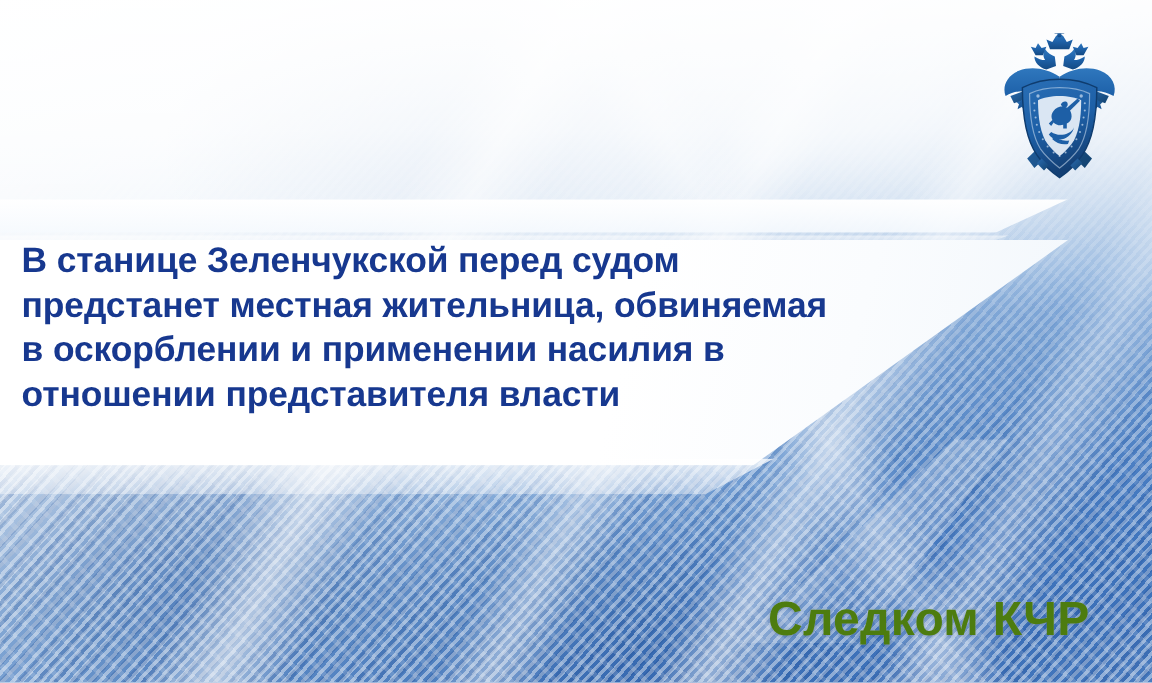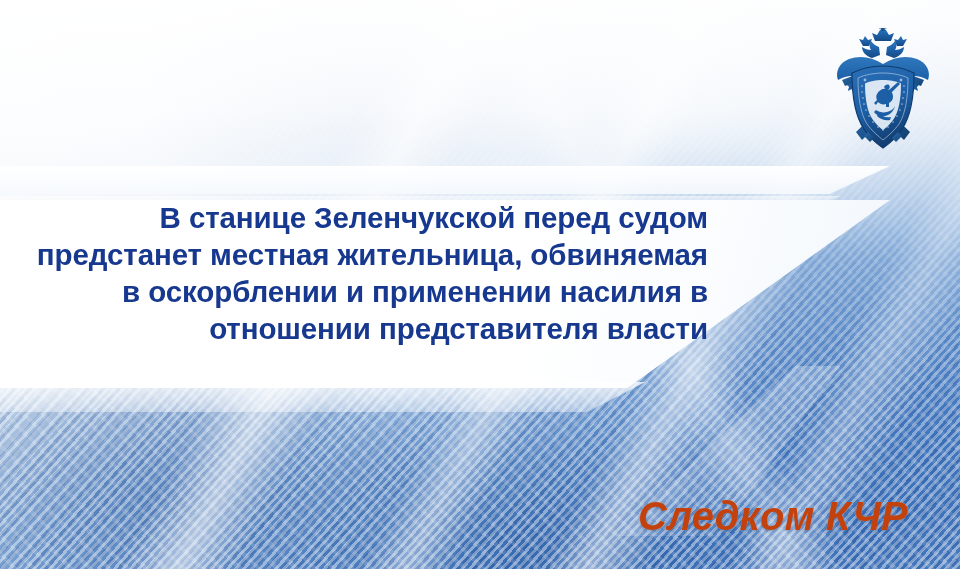--- a/index.html
+++ b/index.html
@@ -13,21 +13,20 @@
     font-family: "Liberation Sans", "DejaVu Sans", sans-serif;
   }
 
   
   .poster {
     position: relative;
     width: 960px;
     height: 569px;
     overflow: hidden;
     background: #f2f6fb;
-    text-align: right;
   }
 
   
   .bg-base {
     position: absolute;
     inset: 0;
     background:
       linear-gradient(160deg,
         #fbfdff 0%,
         #f4f8fc 18%,
@@ -190,25 +189,24 @@
     width: 102px; height: 124px;
   }
   .emblem svg { display: block; width: 100%; height: 100%; }
 
   
   .wordmark {
     position: absolute;
     right: 52px; bottom: 30px;
     font-size: 40px;
     font-weight: bold;
-    color: #c2410c;
+    color: #4d7c0f;
     letter-spacing: 0.2px;
     text-shadow: 0 1px 3px rgba(20,55,110,0.42), 0 0 1px rgba(255,255,255,0.6);
     white-space: nowrap;
-    font-style: italic;
   }
 </style>
 </head>
 <body>
 
 <div class="poster">
 
   <div class="bg-base"></div>
   <div class="bg-blobs"></div>
   <div class="bg-hatch-a"></div>

